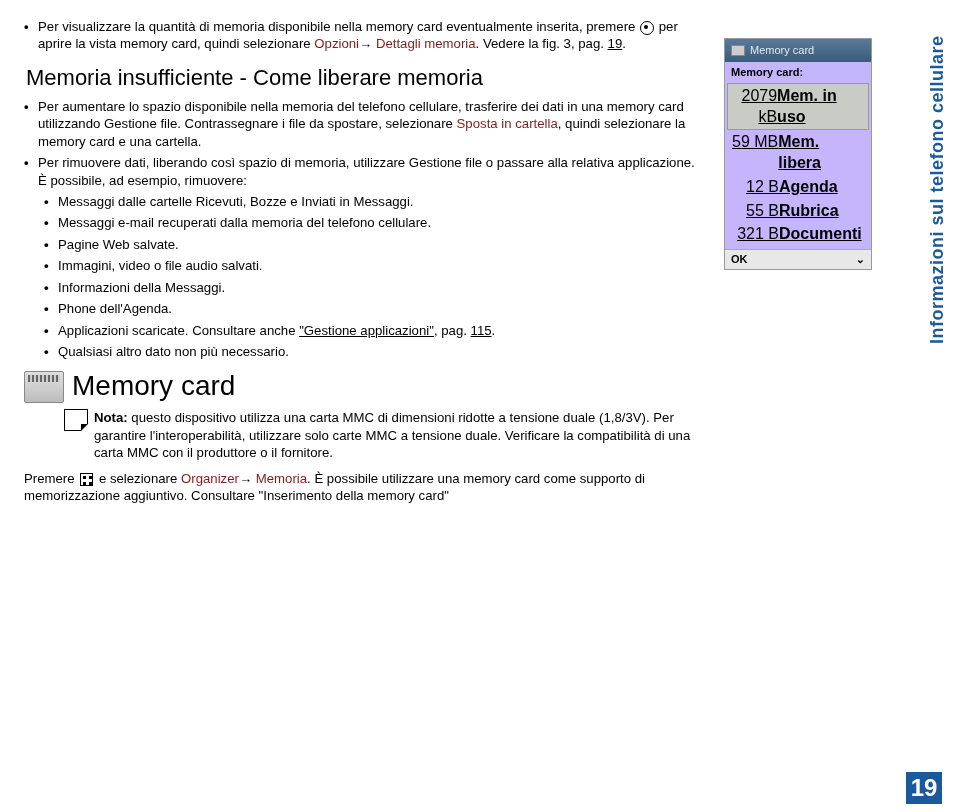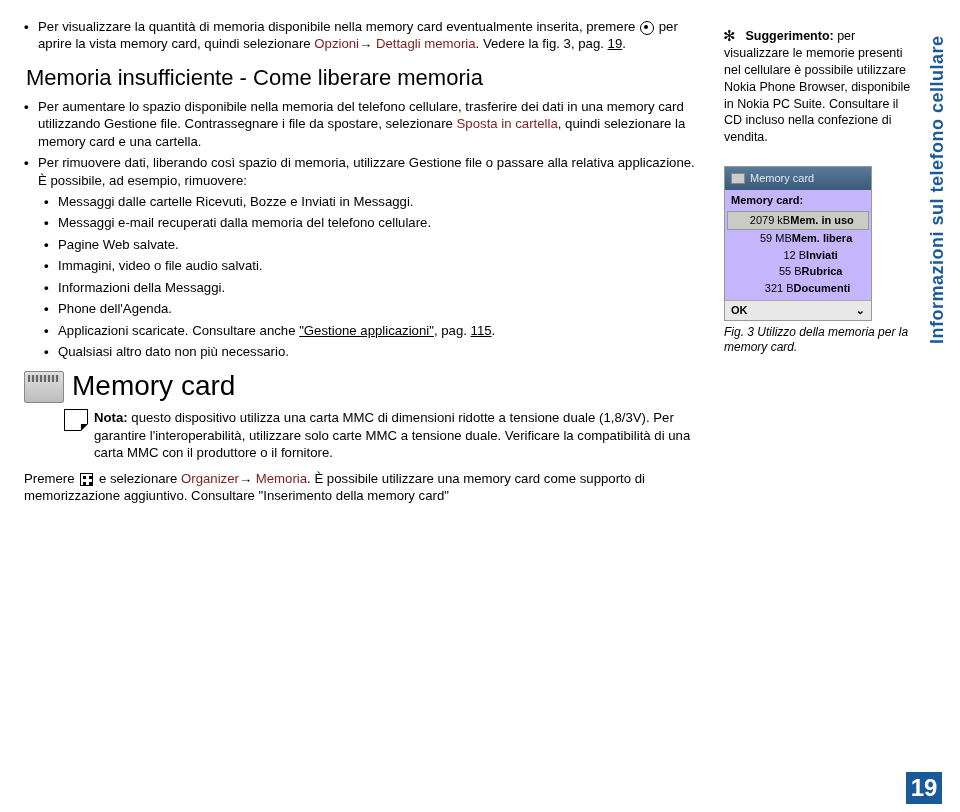--- a/index.html
+++ b/index.html
@@ -164,23 +164,24 @@
   .phone-body {
     padding: 3px 6px;
     background: #c4b5fd;
   }
   .phone-label {
     font-weight: bold;
     margin-bottom:3px;
   }
   .phone-row {
     display: flex;
-    justify-content: center;
-    font-size: 11px;
+    justify-content: flex-start;
+    font-size: 16px;
     padding: 1px 0;
+    text-decoration: underline;
   }
   .phone-row.highlight {
     background: #c8ccc4;
     border: 1px solid #999;
     margin: 0 -4px;
     padding: 1px 4px;
   }
   .phone-val { text-align: right; width: 48px; }
   .phone-name { font-weight: bold; }
   .phone-footer {
@@ -319,58 +320,53 @@
       <span>Premere </span>
       <span class="menu-icon"></span>
       <span> e selezionare </span>
       <span class="blue">Organizer</span><span class="arrow">→</span>
       <span class="blue">Memoria</span><span>. È possibile utilizzare una memory card come supporto di memorizzazione aggiuntivo. Consultare "Inserimento della memory card"</span>
     </p>
   </div>
 
   <div class="side-col">
 
-    <div class="side-tip">
-      <span class="tip-icon"></span>
-      <b>Suggerimento:</b><span> per visualizzare le memorie presenti nel cellulare è possibile utilizzare Nokia Phone Browser, disponibile in Nokia PC Suite. Consultare il CD incluso nella confezione di vendita.</span>
-    </div>
 
     <div class="phone-screen">
       <div class="phone-header">
         <div class="phone-chip"></div>
         <span>Memory card</span>
       </div>
       <div class="phone-body">
         <div class="phone-label">Memory card:</div>
         <div class="phone-row highlight">
           <span class="phone-val">2079 kB</span>
           <span class="phone-name">Mem. in uso</span>
         </div>
         <div class="phone-row">
           <span class="phone-val">59 MB</span>
           <span class="phone-name">Mem. libera</span>
         </div>
         <div class="phone-row">
           <span class="phone-val">12 B</span>
-          <span class="phone-name">Inviati</span>
+          <span class="phone-name">Agenda</span>
         </div>
         <div class="phone-row">
           <span class="phone-val">55 B</span>
           <span class="phone-name">Rubrica</span>
         </div>
         <div class="phone-row">
           <span class="phone-val">321 B</span>
           <span class="phone-name">Documenti</span>
         </div>
       </div>
       <div class="phone-footer">
         <span>OK</span>
         <span>⌄</span>
       </div>
     </div>
 
-    <div class="fig-caption">Fig. 3 Utilizzo della memoria per la memory card.</div>
   </div>
 </div>
 
 <div class="footer">
   <div class="page-num">19</div>
 </div>
 
 </body></html>

